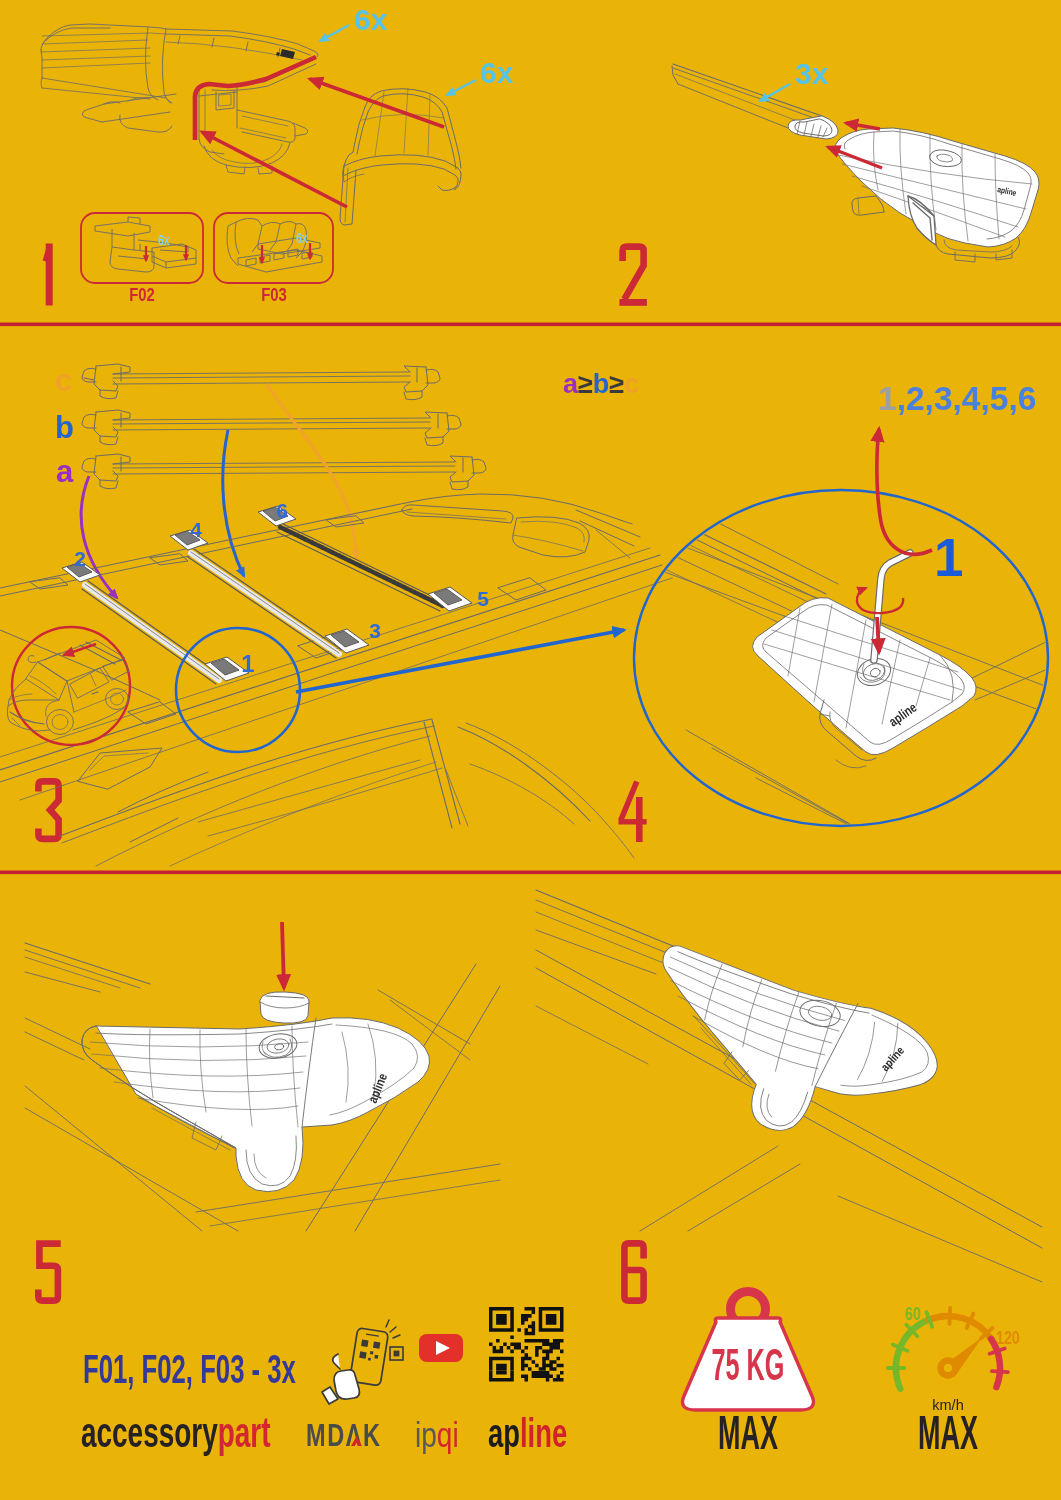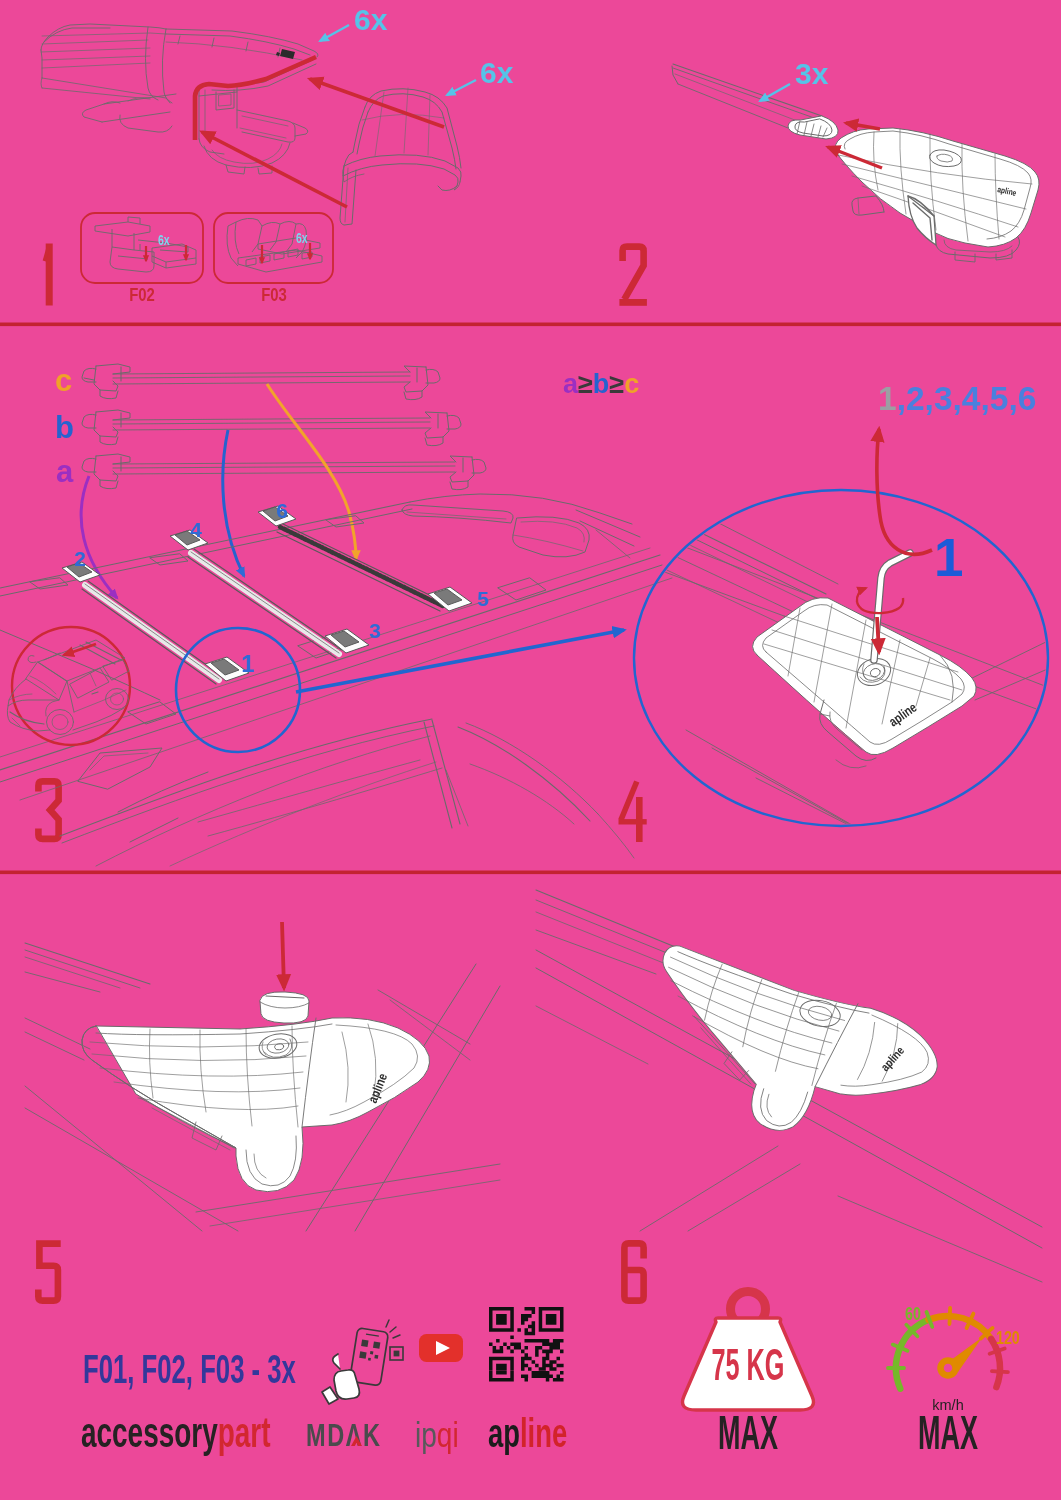--- a/index.html
+++ b/index.html
@@ -1,16 +1,16 @@
 <!DOCTYPE html>
 <html><head>
 <meta charset="utf-8">
 <style>
 html,body{margin:0;padding:0;background:#fff;}
-#page{position:relative;width:1061px;height:1500px;background:#ec4899;font-family:"Liberation Sans",sans-serif;overflow:hidden;}
+#page{position:relative;width:1061px;height:1500px;background:#eab308;font-family:"Liberation Sans",sans-serif;overflow:hidden;}
 svg{position:absolute;top:0;left:0;}
 text{font-family:"Liberation Sans",sans-serif;}
 </style>
 </head>
 <body>
 <div id="page">
 <svg width="1061" height="1500" viewBox="0 0 1061 1500">
 <defs>
 <marker id="ar" viewBox="0 0 10 10" refX="8" refY="5" markerWidth="4.5" markerHeight="4.5" orient="auto-start-reverse">
           <path d="M0,0.6 L10,5 L0,9.4 z" fill="#cc2936"></path>

